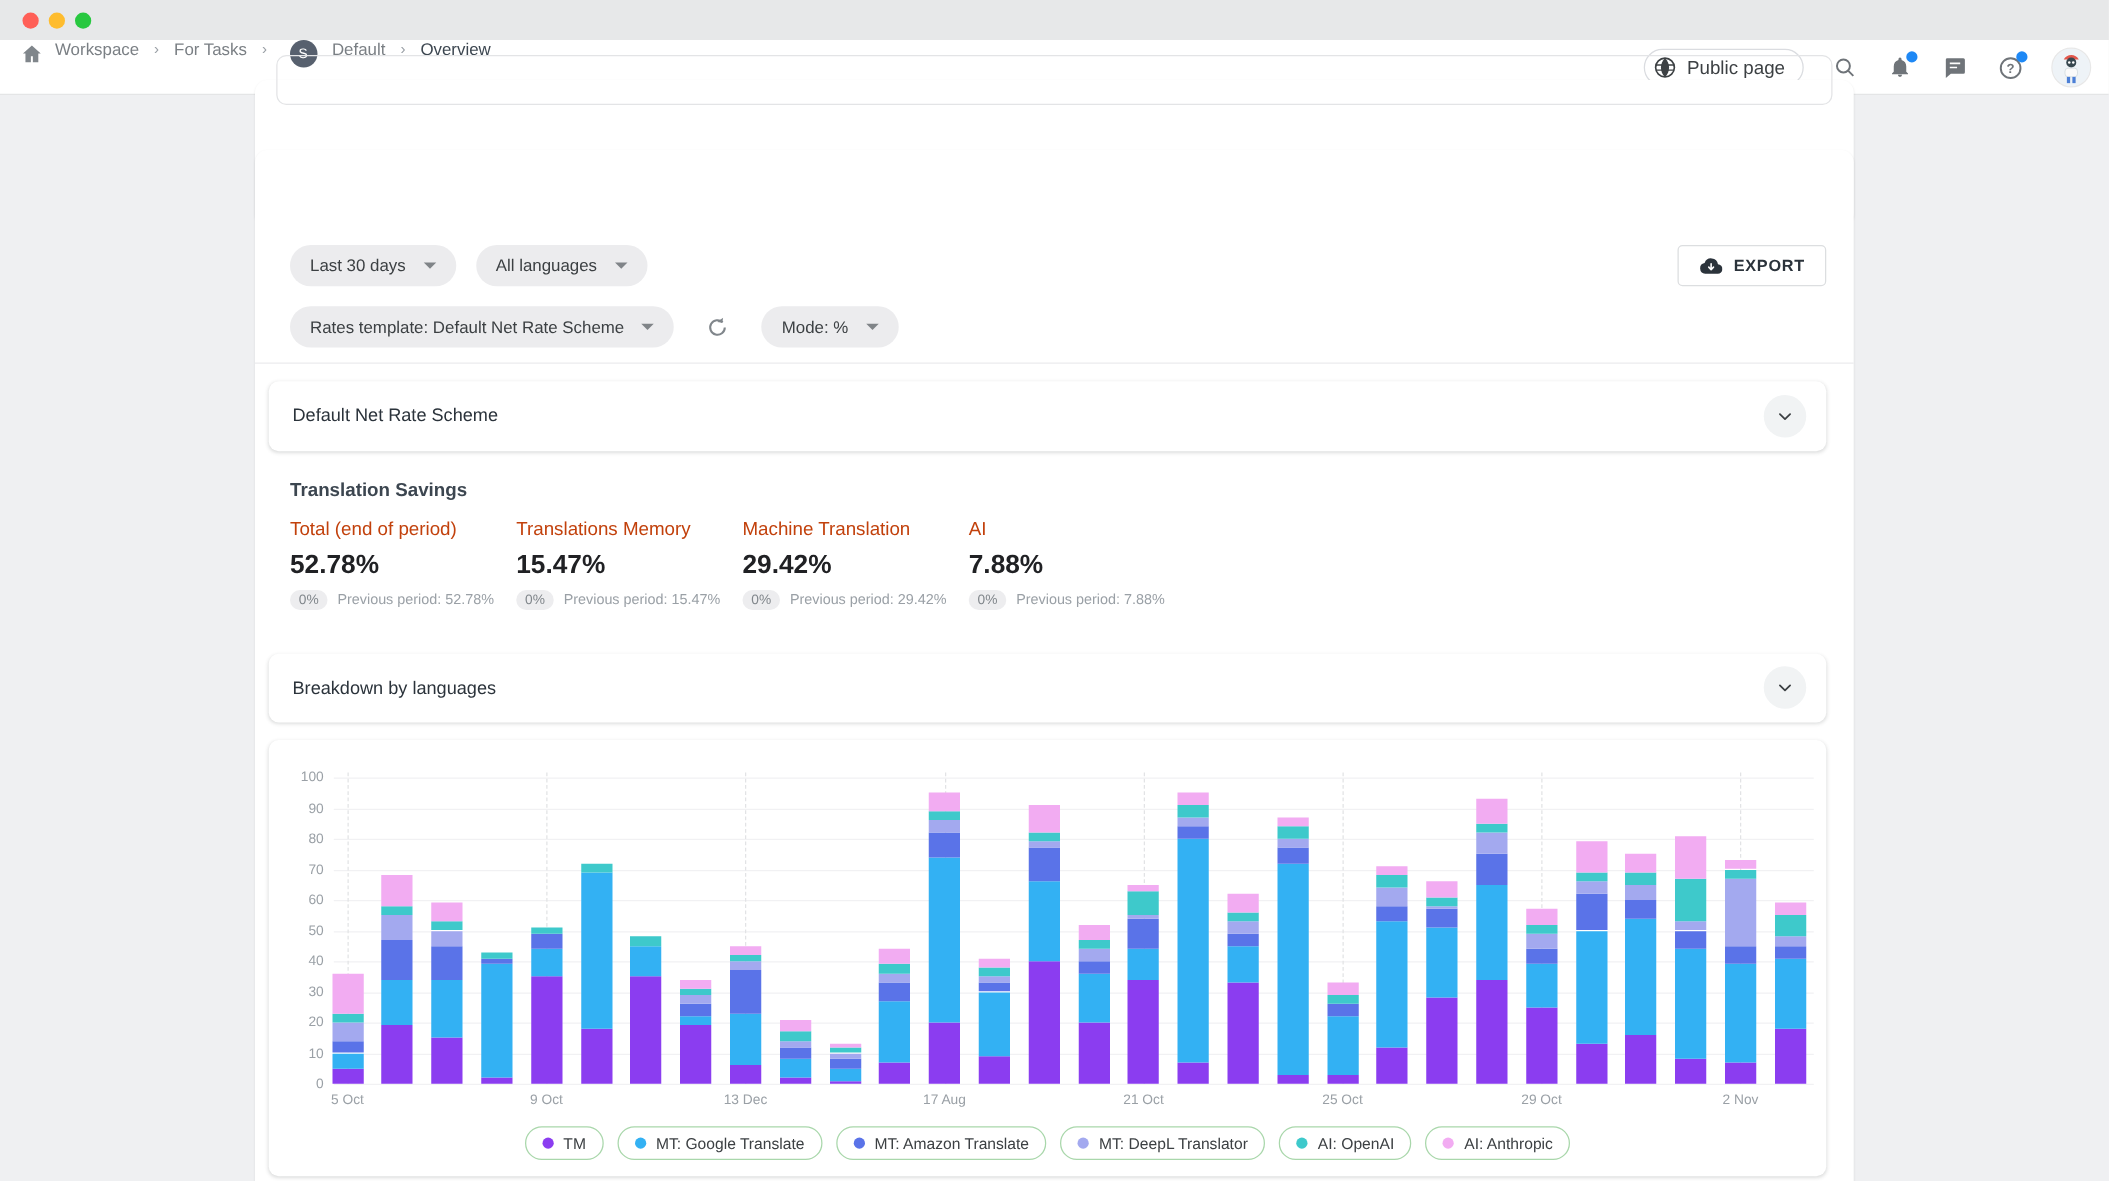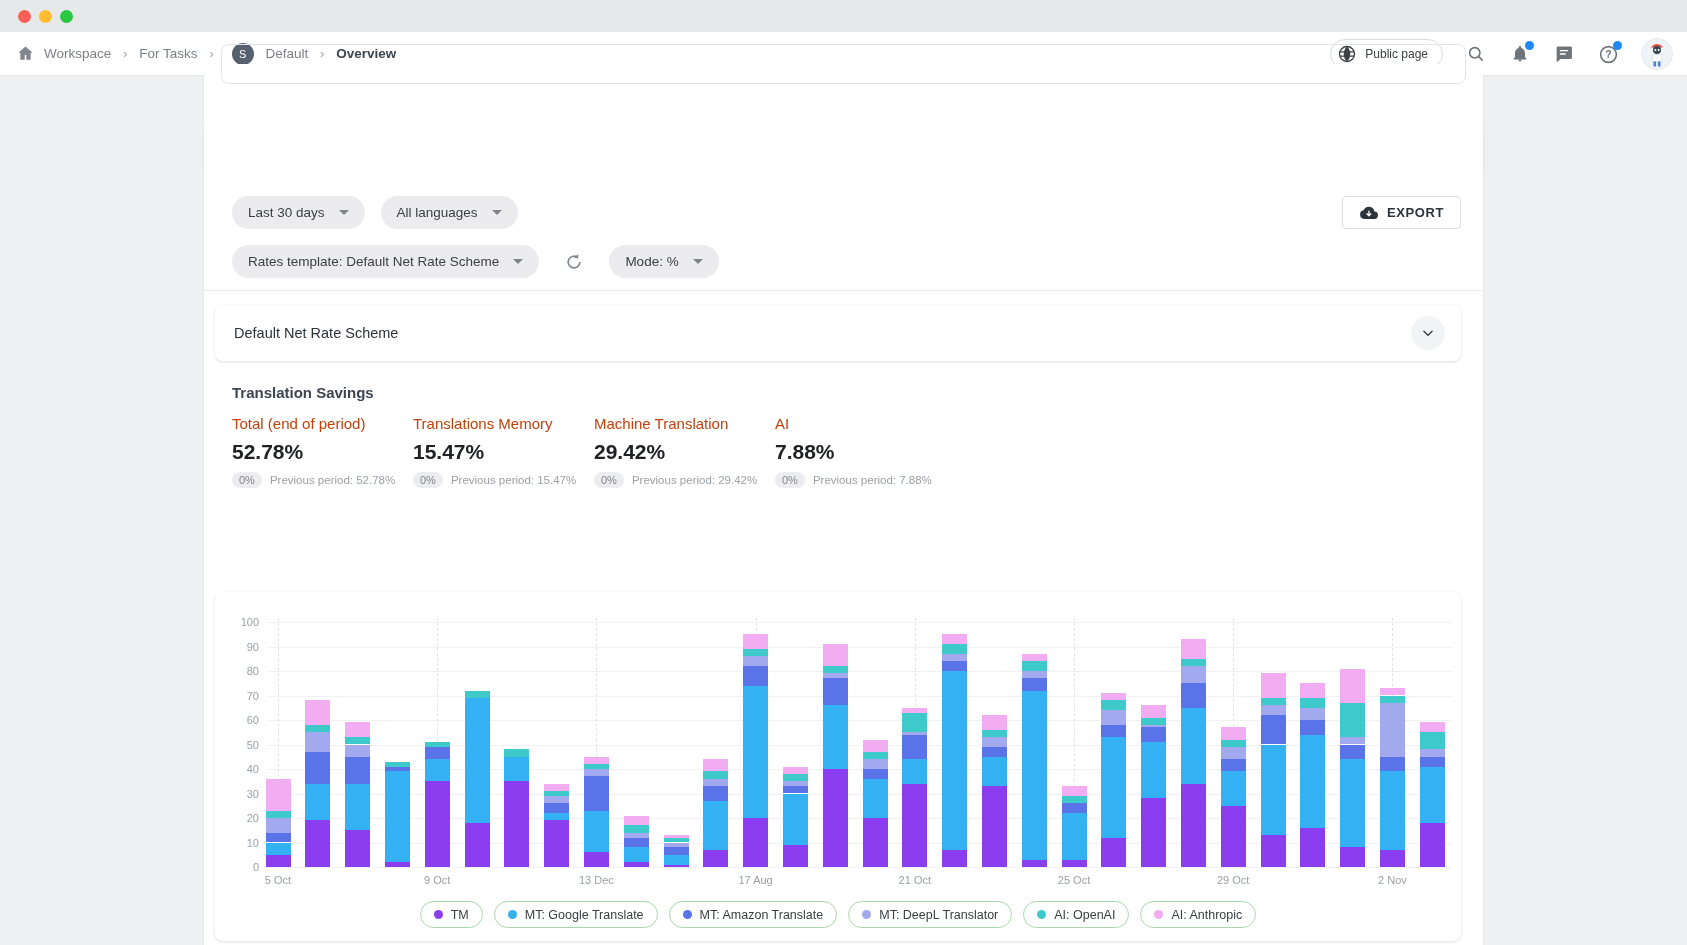--- a/index.html
+++ b/index.html
@@ -1,29 +1,29 @@
 <!DOCTYPE html>
 <html><head>
 <meta charset="utf-8">
 <style>
   * { margin:0; padding:0; box-sizing:border-box; }
   html,body { width:1687px; height:945px; overflow:hidden;
     font-family:"Liberation Sans","DejaVu Sans",sans-serif; background:#eff0f2; }
   .titlebar { position:absolute; left:0; top:0; width:1687px; height:32px; background:#e7e8e9; }
   .tl-dot { position:absolute; top:10px; width:13px; height:13px; border-radius:50%; }
   .navbar { position:absolute; left:0; top:32px; width:1687px; height:44px; background:#ffffff;
-    border-bottom:1px solid #e4e5e6; display:flex; align-items:center; }
+    border-bottom:1px solid #e4e5e6; display:flex; }
   .crumb { font-size:13.5px; color:#7a7f84; margin:0 4px; cursor:default; white-space:nowrap; }
-  .crumb.current { color:#3c4650; font-weight:bold; }
+  .crumb.current { color:#3c4650; font-weight:normal; }
   .crumb-sep { color:#9aa0a6; font-size:12px; margin:0 8px; }
   .s-avatar { width:22px; height:22px; border-radius:50%; background:#57606e; color:#fff;
     font-size:11px; display:inline-flex; align-items:center; justify-content:center; margin:0 8px 0 10px; }
   .nav-right { position:absolute; right:14px; top:0; height:44px; display:flex; align-items:center; gap:22px; }
   .public-pill { display:flex; align-items:center; gap:8px; border:1px solid #dadce0; border-radius:16px;
-    height:30px; padding:0 14px 0 6px; font-size:12px; color:#3c4043; background:#fff; cursor:pointer; }
+    height:30px; padding:0 14px 0 6px; font-size:15px; color:#3c4043; background:#fff; cursor:pointer; }
   .nav-ic { position:relative; width:22px; height:22px; display:flex; align-items:center; justify-content:center; cursor:pointer; }
   .blue-dot { position:absolute; top:-2px; right:-3px; width:9px; height:9px; border-radius:50%; background:#1e88f5; }
   .avatar { width:32px; height:32px; border-radius:50%; background:#f0f4f8; overflow:hidden; cursor:pointer; border:1px solid #e8e8e8;}
   .page { position:absolute; left:0; top:76px; width:1687px; height:869px; }
   .card { position:absolute; background:#fff; border-radius:10px; box-shadow:0 1px 2px rgba(0,0,0,.09); }
   .partial-card { left:204px; top:-12px; width:1279px; height:116px; }
   .partial-inner { position:absolute; left:17px; right:17px; top:-20px; height:40px;
     border:1px solid #e3e4e6; border-radius:8px; }
   .main-card { left:204px; top:44px; width:1279px; height:900px; }
   .card-head { position:absolute; left:0; top:0; width:100%; height:61px; border-bottom:1px solid #ececee; }
@@ -222,20 +222,28 @@
     </div>
     <div class="stat" style="left:571px;">
       <div class="stat-label">AI</div>
       <div class="stat-value">7.88%</div>
       <div class="stat-sub">
         <span class="stat-badge">0%</span>
         <span class="stat-prev">Previous period: 7.88%</span>
       </div>
     </div>
 
+    <div class="inner-card" style="top:403px; height:55px;">
+      <div class="inner-label">Breakdown by languages</div>
+      <div class="round-btn" style="right:16px; top:10px;">
+        <svg width="14" height="14" viewBox="0 0 24 24">
+            <path d="M5 9l7 7 7-7" fill="none" stroke="#3c4043" stroke-width="2.4" stroke-linecap="round" stroke-linejoin="round"></path>
+          </svg>
+      </div>
+    </div>
 
     <div class="inner-card chart-card">
       <div class="chart-wrap" id="chart">
           <div class="hgrid" style="left: 52px; top: 275px; width: 1184px;"></div>
           <div class="ylab" style="left: 8px; top: 269px;">0</div>
           <div class="hgrid" style="left: 52px; top: 250.5px; width: 1184px;"></div>
           <div class="ylab" style="left: 8px; top: 244.5px;">10</div>
           <div class="hgrid" style="left: 52px; top: 226px; width: 1184px;"></div>
           <div class="ylab" style="left: 8px; top: 220px;">20</div>
           <div class="hgrid" style="left: 52px; top: 201.5px; width: 1184px;"></div>

